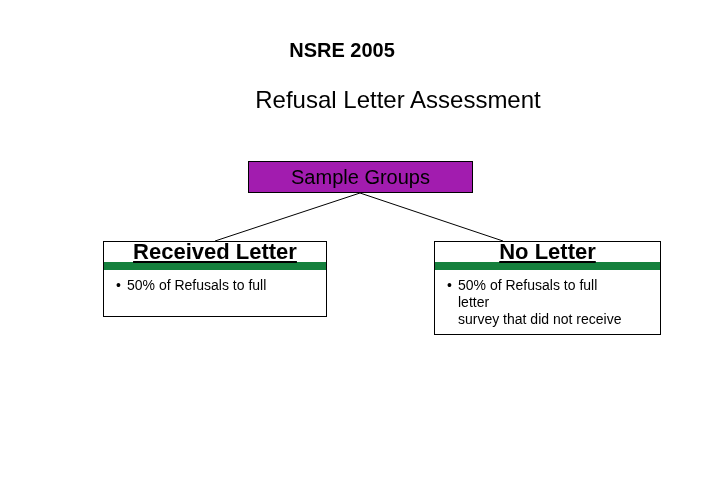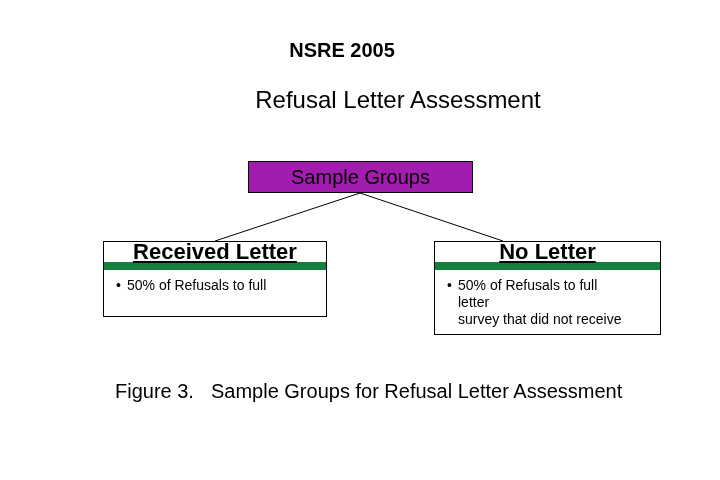--- a/index.html
+++ b/index.html
@@ -130,18 +130,14 @@
     <div class="child-body">
       <span class="bullet-marker">•</span>
       <div class="bullet-lines">
         <div>50% of Refusals to full</div>
         <div>letter</div>
         <div>survey that did not receive</div>
       </div>
     </div>
   </div>
 
-  <div class="caption">
-    <span>Figure 3.</span>
-    <span>Sample Groups for Refusal Letter Assessment</span>
-  </div>
 
 </div>
 
 </body></html>

